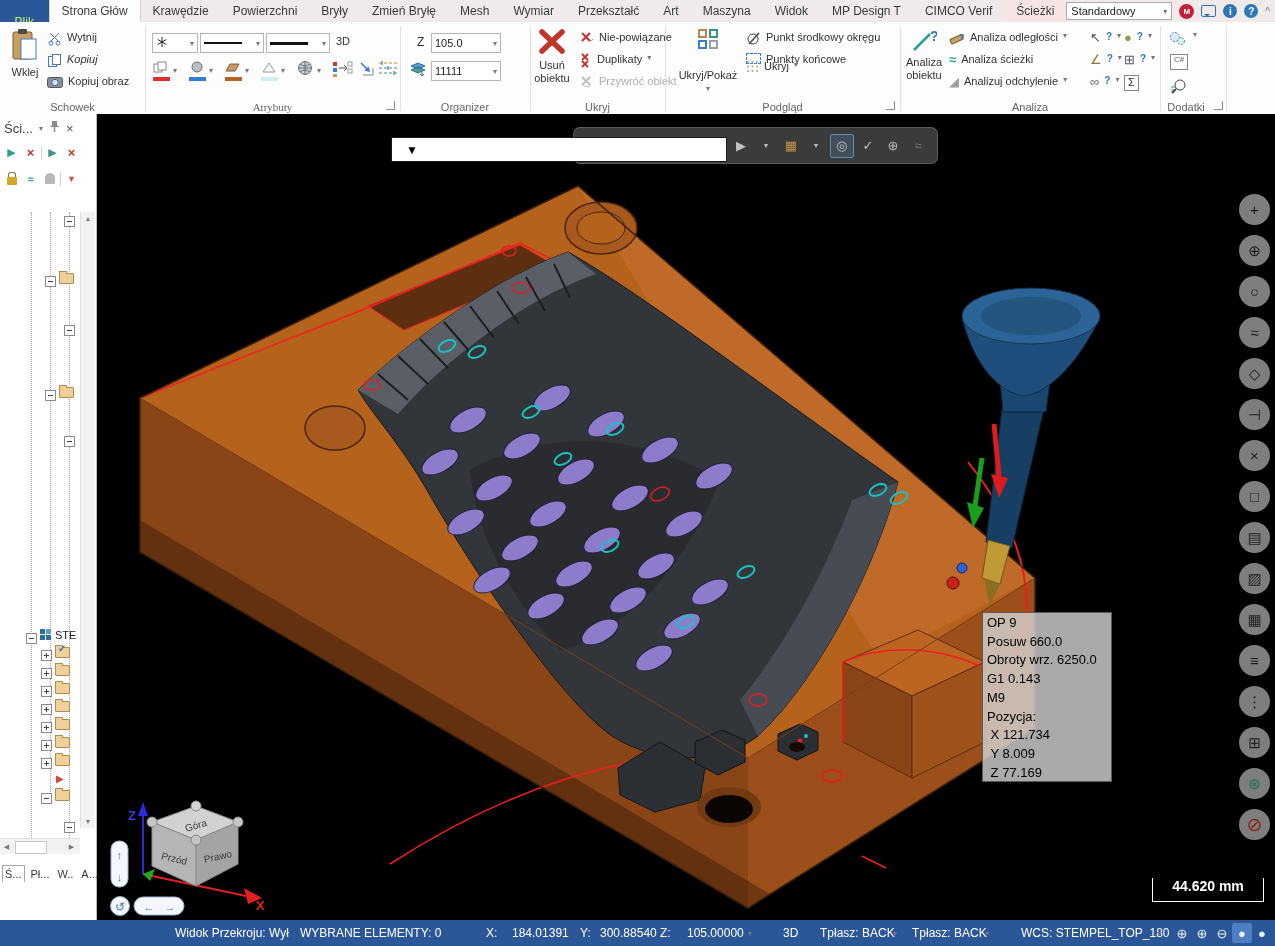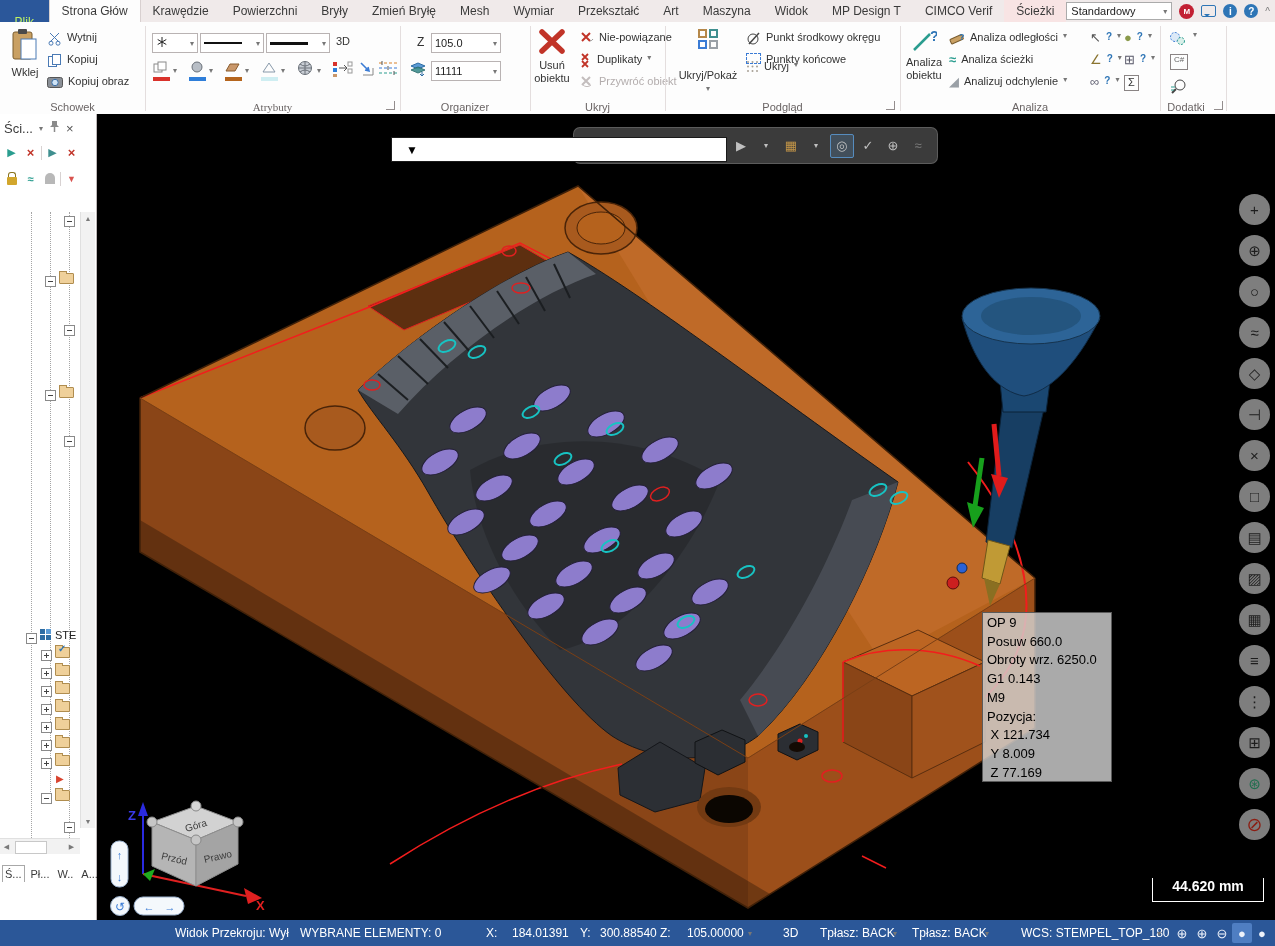--- a/index.html
+++ b/index.html
@@ -132,21 +132,21 @@
       <span>Wklej</span>
     </div>
     <div class="rrow" style="left:47px;top:9px;">
       <span><svg width="15" height="15">
             <path d="M3,2 L12,11 M12,2 L3,11" stroke="#4a7ab5" fill="none"></path>
             <circle cx="4" cy="12.2" r="2" fill="none" stroke="#4a7ab5"></circle>
             <circle cx="11" cy="12.2" r="2" fill="none" stroke="#4a7ab5"></circle>
           </svg></span>
       <span>Wytnij</span>
     </div>
-    <div class="rrow" style="left:47px;top:31px;">
+    <div class="rrow" style="left:47px;top:31px;font-style:italic;">
       <span><svg width="15" height="15">
             <rect x="1.5" y="3.5" width="8" height="10" fill="#fff" stroke="#4a7ab5"></rect>
             <rect x="5.5" y="1.5" width="8" height="10" fill="#fff" stroke="#4a7ab5"></rect>
           </svg></span>
       <span>Kopiuj</span>
     </div>
     <div class="rrow" style="left:47px;top:53px;">
       <span><svg width="16" height="13">
             <rect x="0.5" y="2.5" width="15" height="10" rx="2" fill="#8a8f96" stroke="#555"></rect>
             <circle cx="8" cy="7.5" r="3.2" fill="#cfe3f5" stroke="#3a6ea5"></circle>

